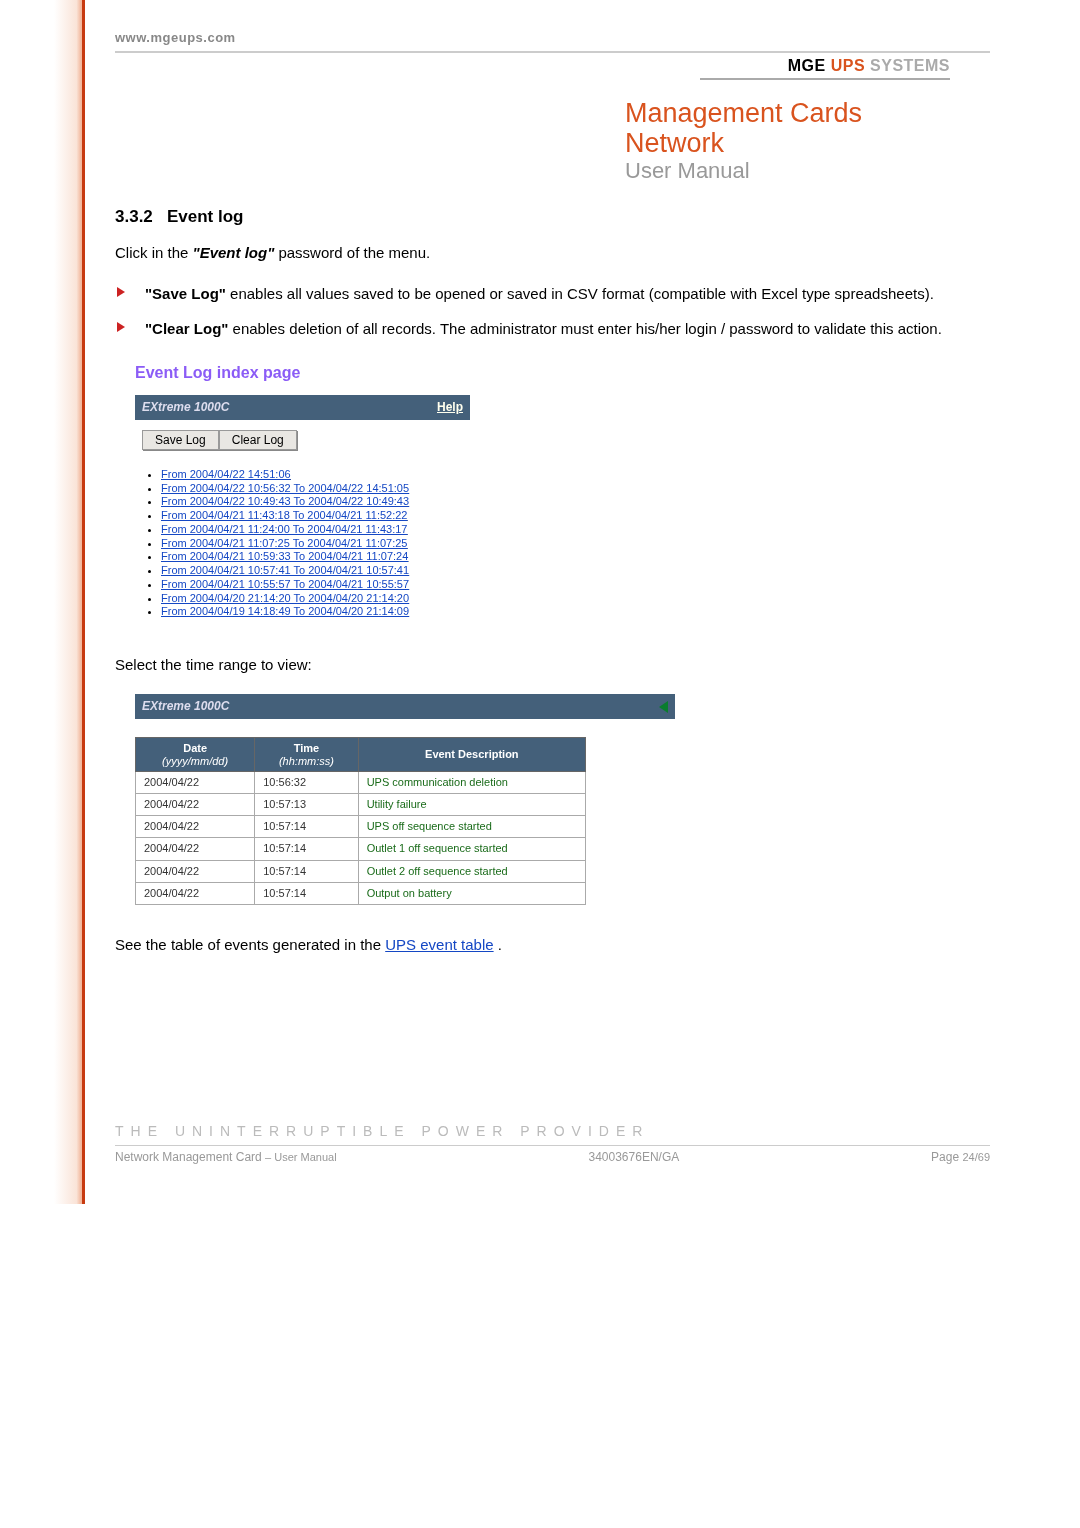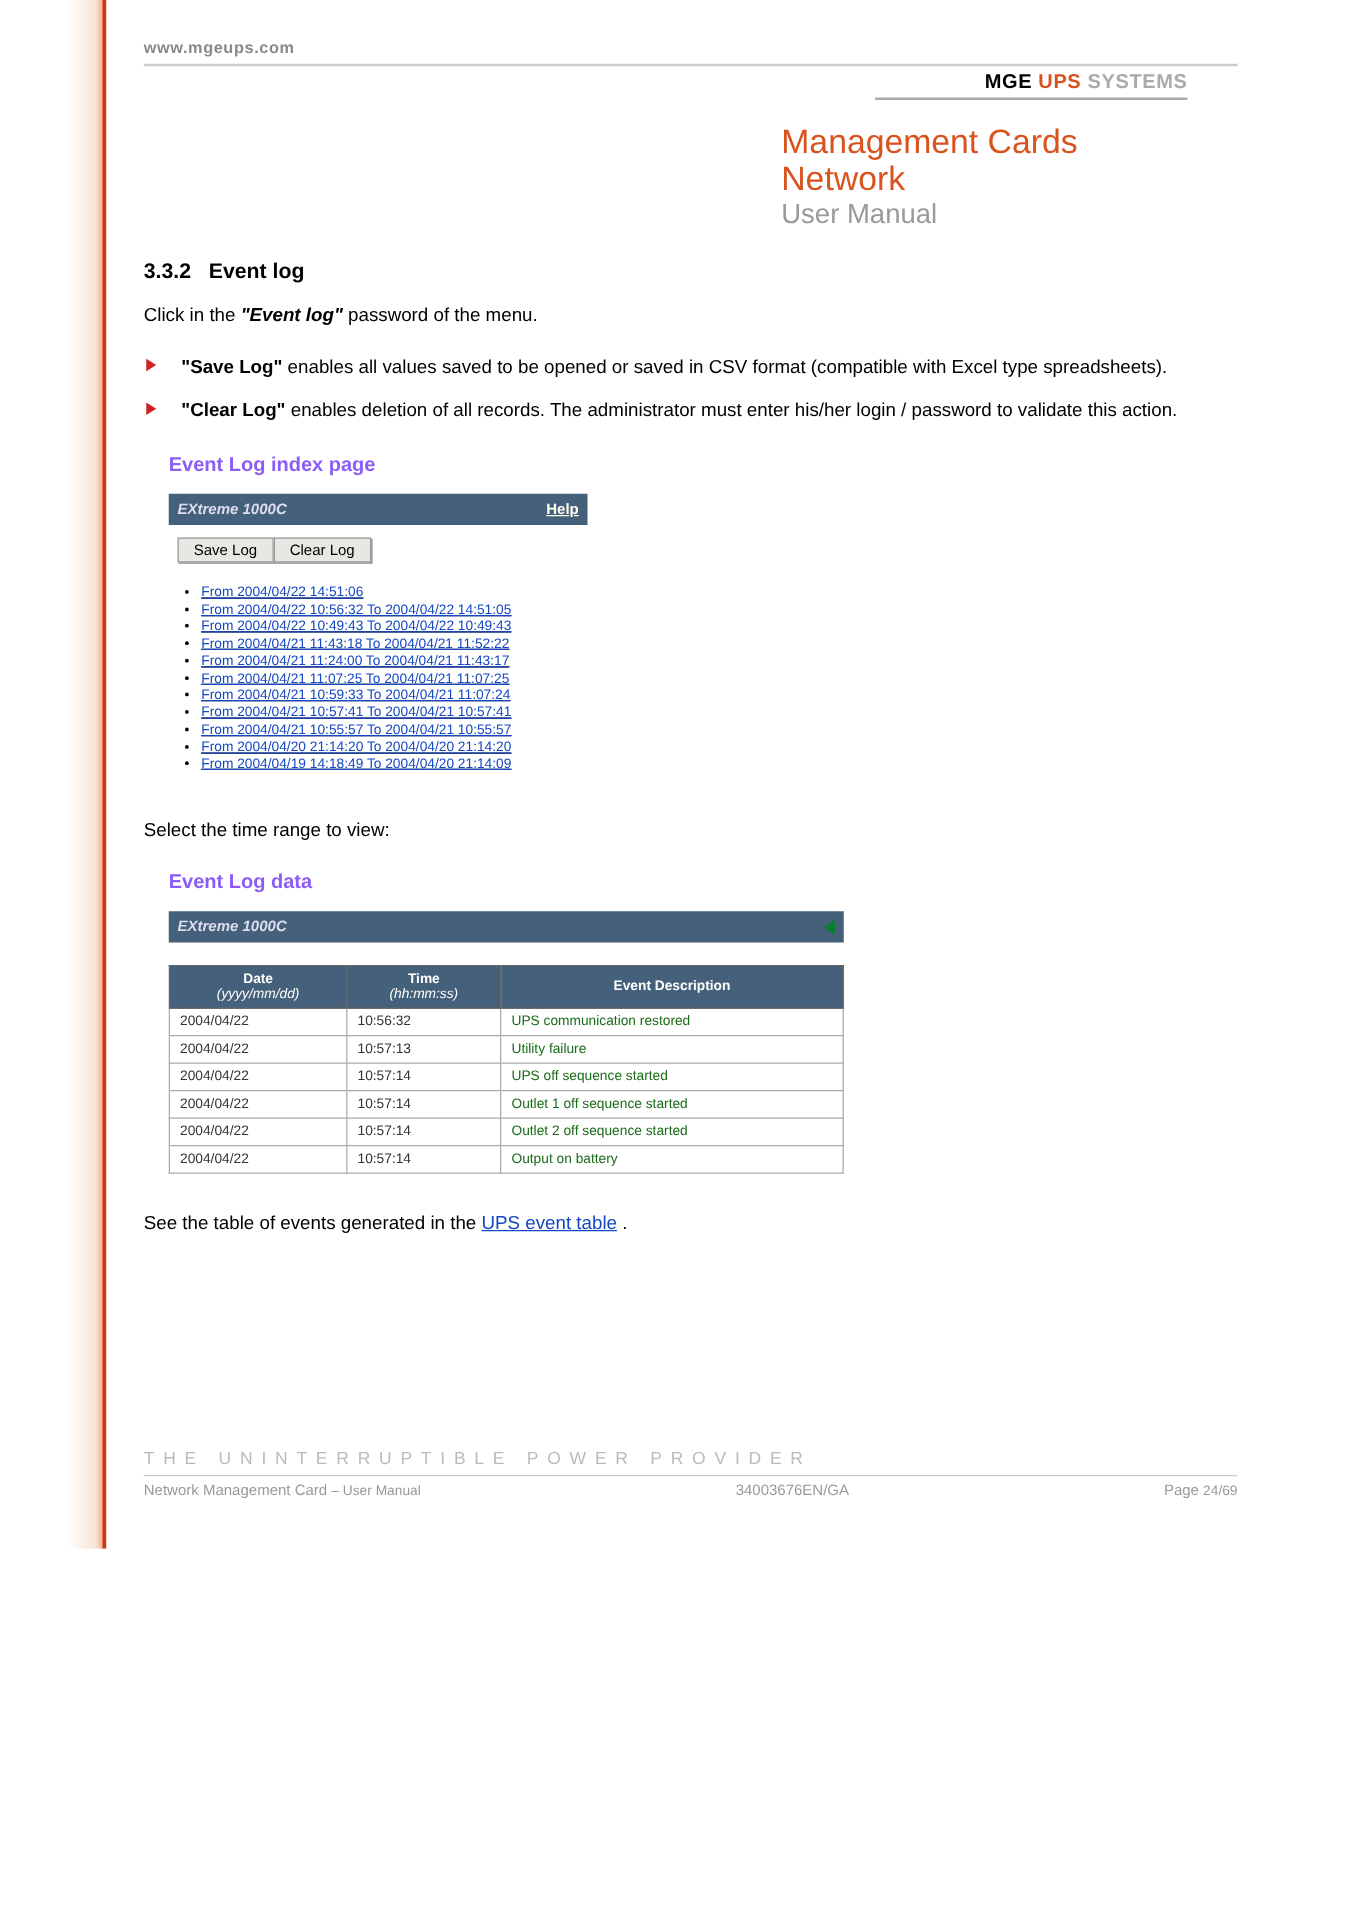--- a/index.html
+++ b/index.html
@@ -159,21 +159,21 @@
   .back-icon {
     display: inline-block;
     width: 0; height: 0;
     border-right: 9px solid #0a7d2e;
     border-top: 6px solid transparent;
     border-bottom: 6px solid transparent;
   }
   table.evt {
     border-collapse: collapse;
     margin: 18px 0 0 20px;
-    width: 540px;
+    width: 451px;
     font-size: 11px;
   }
   table.evt th {
     background: #44607a;
     color: #fff;
     font-weight: bold;
     padding: 4px 8px;
     border: 1px solid #666;
     font-style: normal;
     line-height: 1.15;
@@ -276,21 +276,20 @@
         <li><a href="#">From 2004/04/21 10:59:33 To 2004/04/21 11:07:24</a></li>
         <li><a href="#">From 2004/04/21 10:57:41 To 2004/04/21 10:57:41</a></li>
         <li><a href="#">From 2004/04/21 10:55:57 To 2004/04/21 10:55:57</a></li>
         <li><a href="#">From 2004/04/20 21:14:20 To 2004/04/20 21:14:20</a></li>
         <li><a href="#">From 2004/04/19 14:18:49 To 2004/04/20 21:14:09</a></li>
       </ul>
     </div>
 
     <p class="para" style="margin-top:34px;">Select the time range to view:</p>
 
-    <div class="sec-title" style="margin-top:0;">Event Log data</div>
 
     <div class="panel-wide">
       <div class="panel-head-wide">
         <span>EXtreme 1000C</span>
         <span class="back-icon"></span>
       </div>
     </div>
 
     <table class="evt">
       <thead>
@@ -303,21 +302,21 @@
             <span>Time</span><br>
             <span class="sub">(hh:mm:ss)</span>
           </th>
           <th>Event Description</th>
         </tr>
       </thead>
       <tbody>
         <tr>
           <td>2004/04/22</td>
           <td>10:56:32</td>
-          <td>UPS communication restored</td>
+          <td>UPS communication deletion</td>
         </tr>
         <tr>
           <td>2004/04/22</td>
           <td>10:57:13</td>
           <td>Utility failure</td>
         </tr>
         <tr>
           <td>2004/04/22</td>
           <td>10:57:14</td>
           <td>UPS off sequence started</td>

